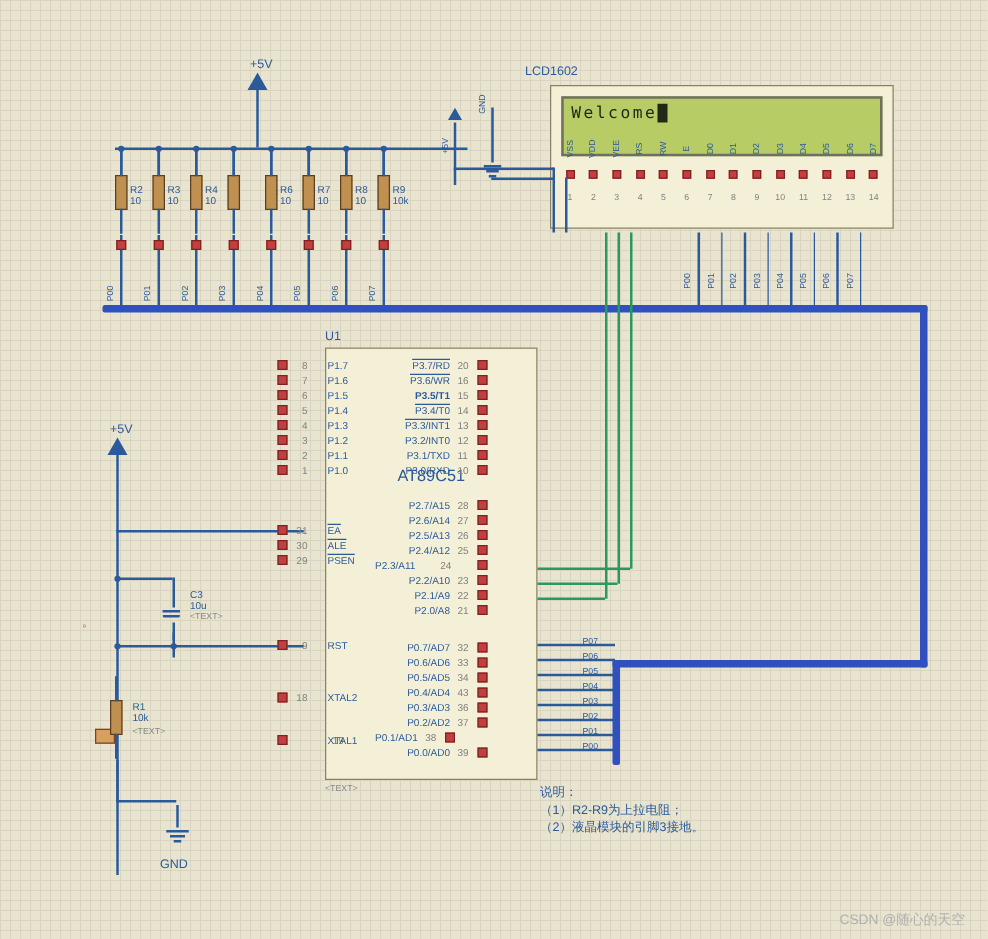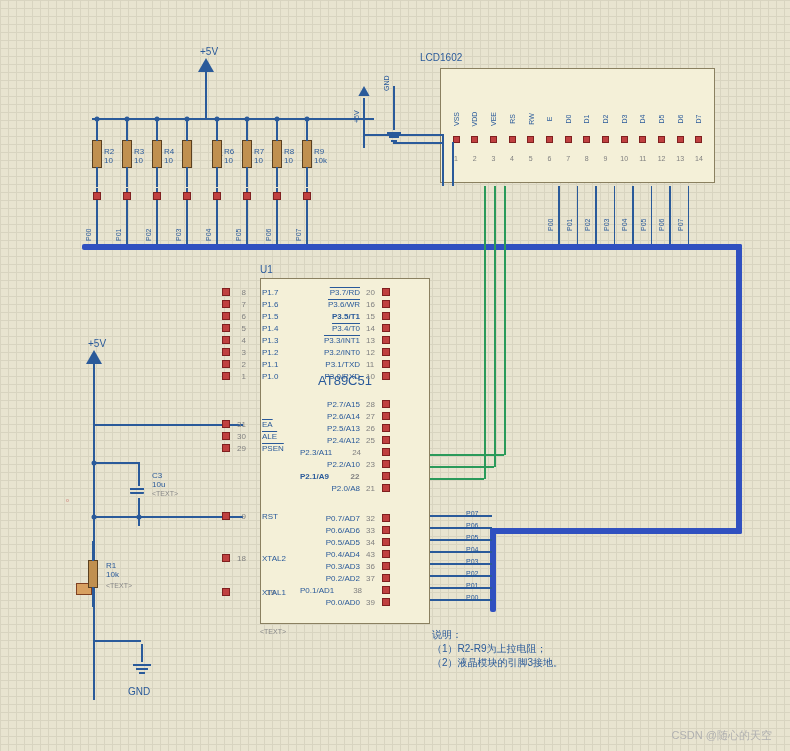--- a/index.html
+++ b/index.html
@@ -199,20 +199,23 @@
 <div class="el gnd" style="left:384px; top:86px;">
   <div class="gnd-stem" style="height:44px;"></div>
   <div class="gnd-bar" style="width:14px;"></div>
   <div class="gnd-bar" style="width:10px;"></div>
   <div class="gnd-bar" style="width:6px;"></div>
   <div class="plabel" style="left:6px; top:-2px;">GND</div>
 </div>
 
 <div class="el" style="left:420px; top:52px; font-size:10px; color:#2a5a9a;">LCD1602</div>
 <div class="el lcd-box" style="left:440px; top:68px;">
+  <div class="lcd-screen">
+    <span>Welcome</span><span class="lcd-cursor"></span>
+  </div>
   <div class="lcd-pinrow" id="lcd-pins">
       <div class="lcd-pin">
         <div class="vname">VSS</div>
         <div class="lcd-sq"></div>
         <div class="num">1</div>
       </div>
       <div class="lcd-pin">
         <div class="vname">VDD</div>
         <div class="lcd-sq"></div>
         <div class="num">2</div>
@@ -494,21 +497,21 @@
     <div class="pin-row" style="position: absolute; top: 48px; right: 0px; width: 90px; justify-content: space-between;">
       <span style="margin-right:4px;">P2.3/A11</span>
       <span class="pin-num" style="width:14px;text-align:left;margin:0 2px;">24</span>
       <div class="sq-pin" style="position:relative;"></div>
     </div>
     <div class="pin-row" style="position: absolute; top: 60px; right: 0px; width: 90px; justify-content: flex-end;">
       <span style="margin-right:4px;">P2.2/A10</span>
       <span class="pin-num" style="width:14px;text-align:left;margin:0 2px;">23</span>
       <div class="sq-pin" style="position:relative;"></div>
     </div>
-    <div class="pin-row" style="position: absolute; top: 72px; right: 0px; width: 90px; justify-content: space-between; font-weight: bold;">
+    <div class="pin-row" style="position: absolute; top: 72px; right: 0px; width: 90px; justify-content: flex-end;">
       <span style="margin-right:4px;">P2.1/A9</span>
       <span class="pin-num" style="width:14px;text-align:left;margin:0 2px;">22</span>
       <div class="sq-pin" style="position:relative;"></div>
     </div>
     <div class="pin-row" style="position: absolute; top: 84px; right: 0px; width: 90px; justify-content: flex-end;">
       <span style="margin-right:4px;">P2.0/A8</span>
       <span class="pin-num" style="width:14px;text-align:left;margin:0 2px;">21</span>
       <div class="sq-pin" style="position:relative;"></div>
     </div>
   </div>
@@ -536,21 +539,21 @@
     <div class="pin-row" style="position: absolute; top: 48px; right: 0px; width: 90px; justify-content: flex-end;">
       <span style="margin-right:4px;">P0.3/AD3</span>
       <span class="pin-num" style="width:14px;text-align:left;margin:0 2px;">36</span>
       <div class="sq-pin" style="position:relative;"></div>
     </div>
     <div class="pin-row" style="position: absolute; top: 60px; right: 0px; width: 90px; justify-content: flex-end;">
       <span style="margin-right:4px;">P0.2/AD2</span>
       <span class="pin-num" style="width:14px;text-align:left;margin:0 2px;">37</span>
       <div class="sq-pin" style="position:relative;"></div>
     </div>
-    <div class="pin-row" style="position: absolute; top: 72px; right: 0px; width: 90px; justify-content: space-between;">
+    <div class="pin-row" style="position: absolute; top: 72px; right: 0px; width: 90px; justify-content: flex-start;">
       <span style="margin-right:4px;">P0.1/AD1</span>
       <span class="pin-num" style="width:14px;text-align:left;margin:0 2px;">38</span>
       <div class="sq-pin" style="position:relative;"></div>
     </div>
     <div class="pin-row" style="position: absolute; top: 84px; right: 0px; width: 90px; justify-content: flex-end;">
       <span style="margin-right:4px;">P0.0/AD0</span>
       <span class="pin-num" style="width:14px;text-align:left;margin:0 2px;">39</span>
       <div class="sq-pin" style="position:relative;"></div>
     </div>
   </div>

